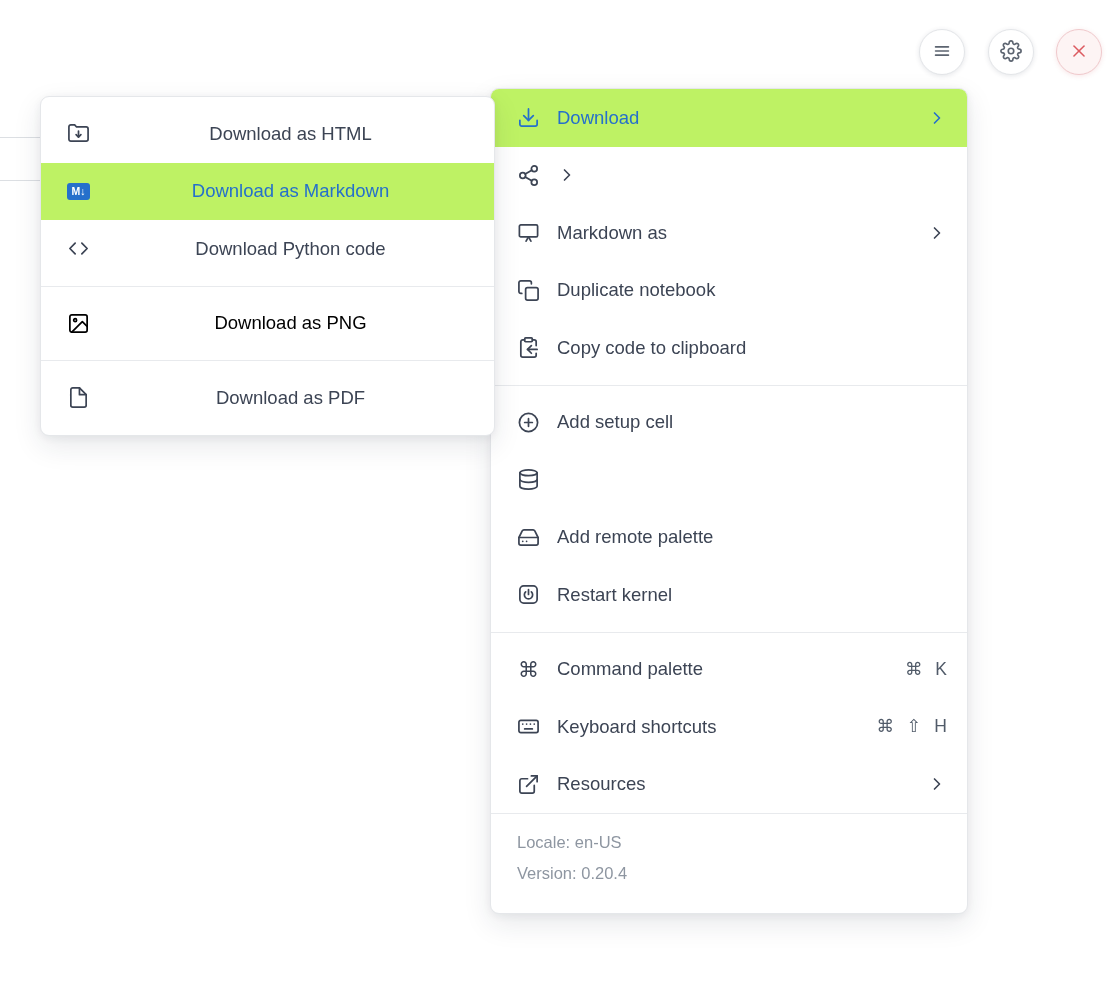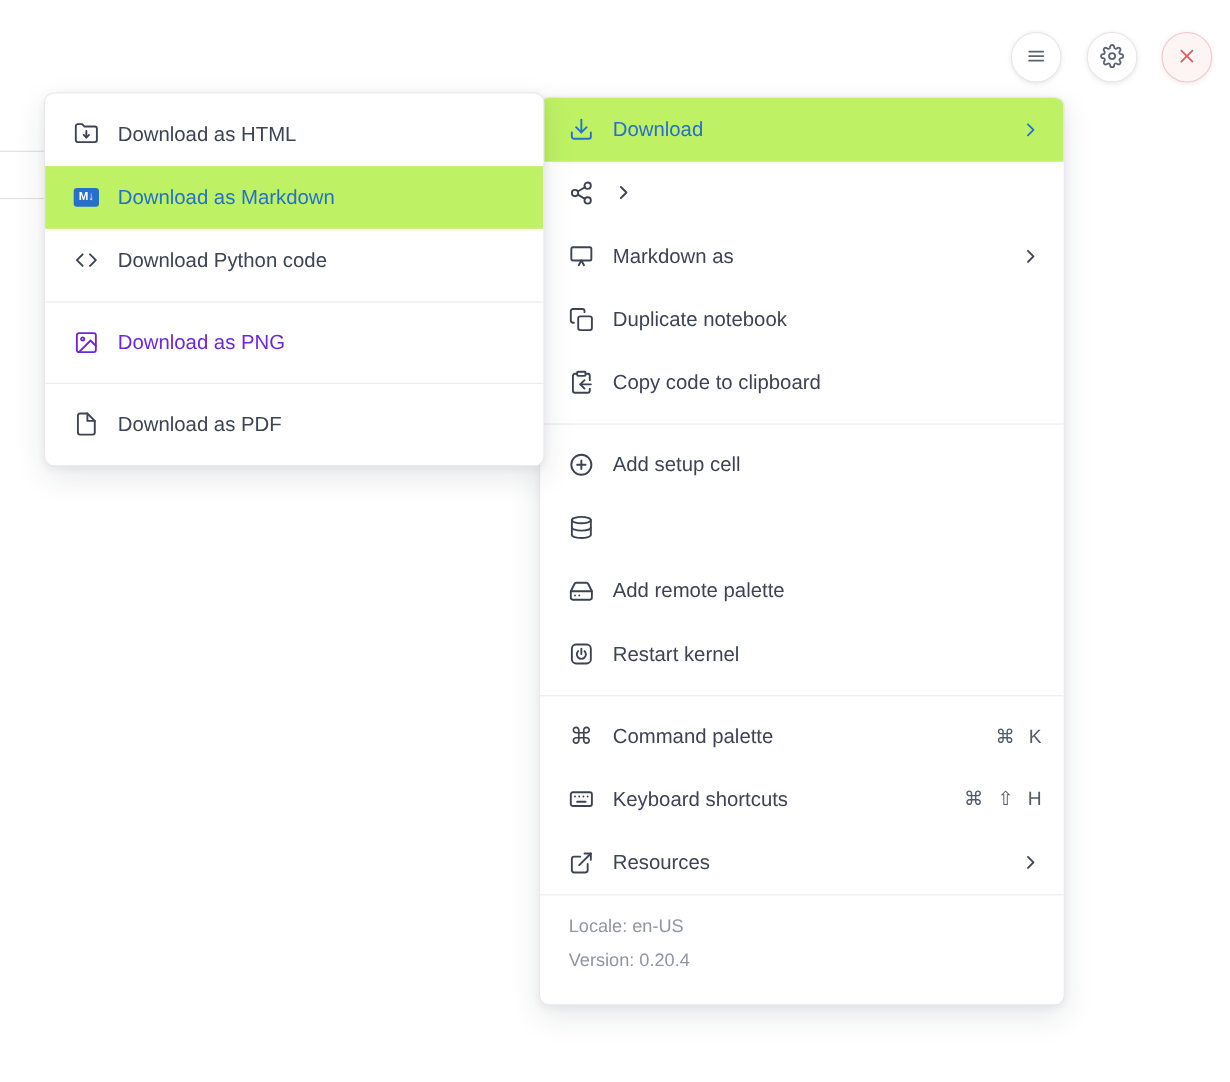--- a/index.html
+++ b/index.html
@@ -34,38 +34,38 @@
     border-top:1px solid #dcdfe3; border-bottom:1px solid #dcdfe3;
   }
 
   
   .menu {
     position:absolute; background:#fff;
     border:1px solid #e5e7ea; border-radius:9px;
     box-shadow:0 10px 28px rgba(25,35,55,.10), 0 2px 8px rgba(25,35,55,.06);
   }
   .main-menu { left:490px; top:88px; width:478px; z-index:2; overflow:hidden; }
-  .submenu   { left:40px;  top:84px; width:455px; z-index:3; overflow:hidden; padding:8px 0; }
+  .submenu   { left:40px;  top:96px; width:455px; z-index:3; overflow:hidden; padding:8px 0;text-align:center; }
 
   .menu-item {
     display:flex; align-items:center; height:57.5px;
     padding:0 20px 0 26px; gap:17px;
     font-size:18.5px; color:#3c4454; cursor:pointer;
   }
   .menu-item .mi-icon {
     width:23px; height:23px; flex:0 0 23px;
     display:flex; align-items:center; justify-content:center;
   }
   .menu-item .mi-icon svg { width:23px; height:23px; }
   .menu-item .mi-label { flex:1; }
   .menu-item .mi-chevron { width:20px; height:20px; display:flex; color:#3c4454; }
   .menu-item .mi-chevron svg { width:20px; height:20px; }
   .menu-item.active { background:#bef264; color:#2570cb; }
   .menu-item.active .mi-chevron { color:#2570cb; }
-  .menu-item.disabled { color:#6d28d9; cursor:default; }
+  .menu-item.disabled { color:#000000; cursor:default; }
   .mi-shortcut { color:#515b69; font-size:17.5px; word-spacing:8px; white-space:nowrap; }
 
   .cmd-glyph { font-size:21px; line-height:1; }
 
   .menu-divider { height:1px; background:#e8eaed; margin:8px 0; }
 
   .menu-footer {
     border-top:1px solid #e8eaed;
     padding:13px 26px 24px; color:#8e96a1;
     font-size:16.5px; line-height:31px;

